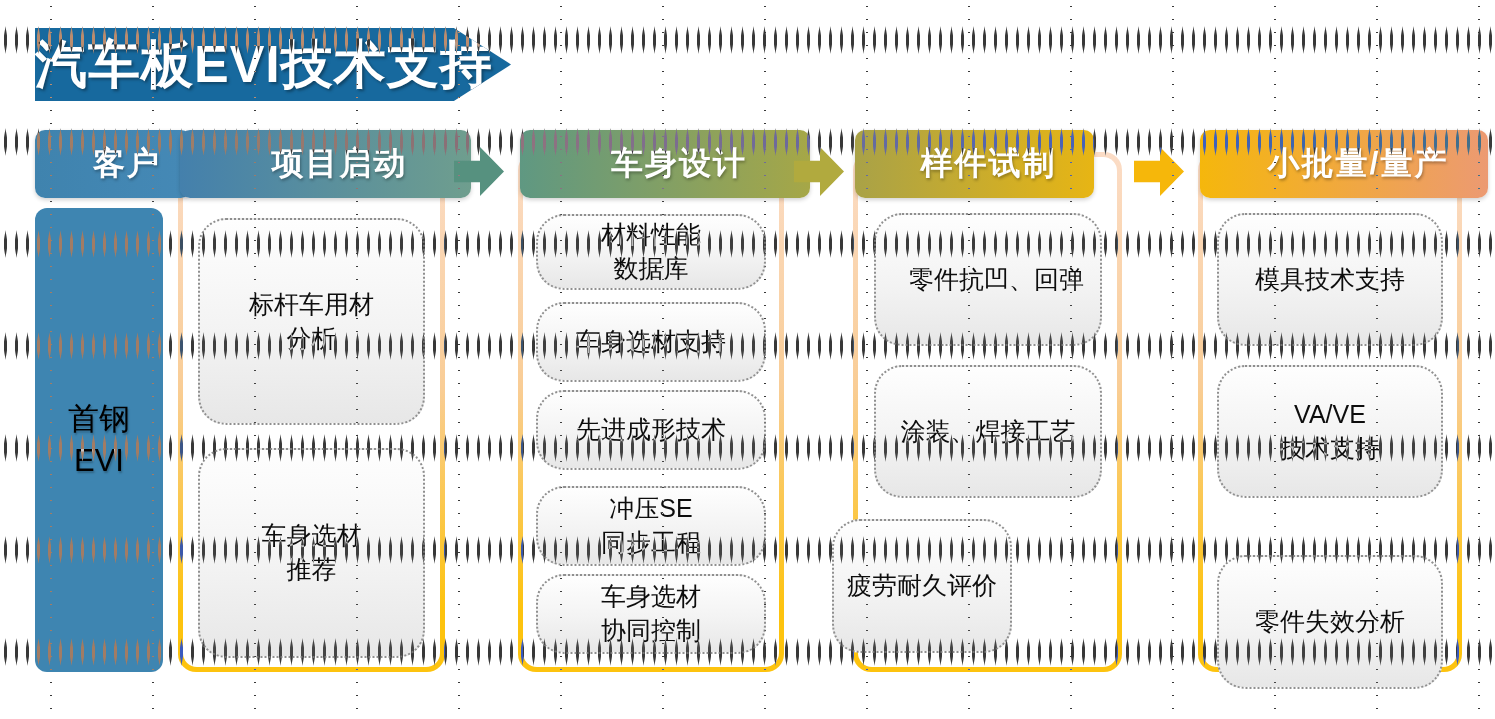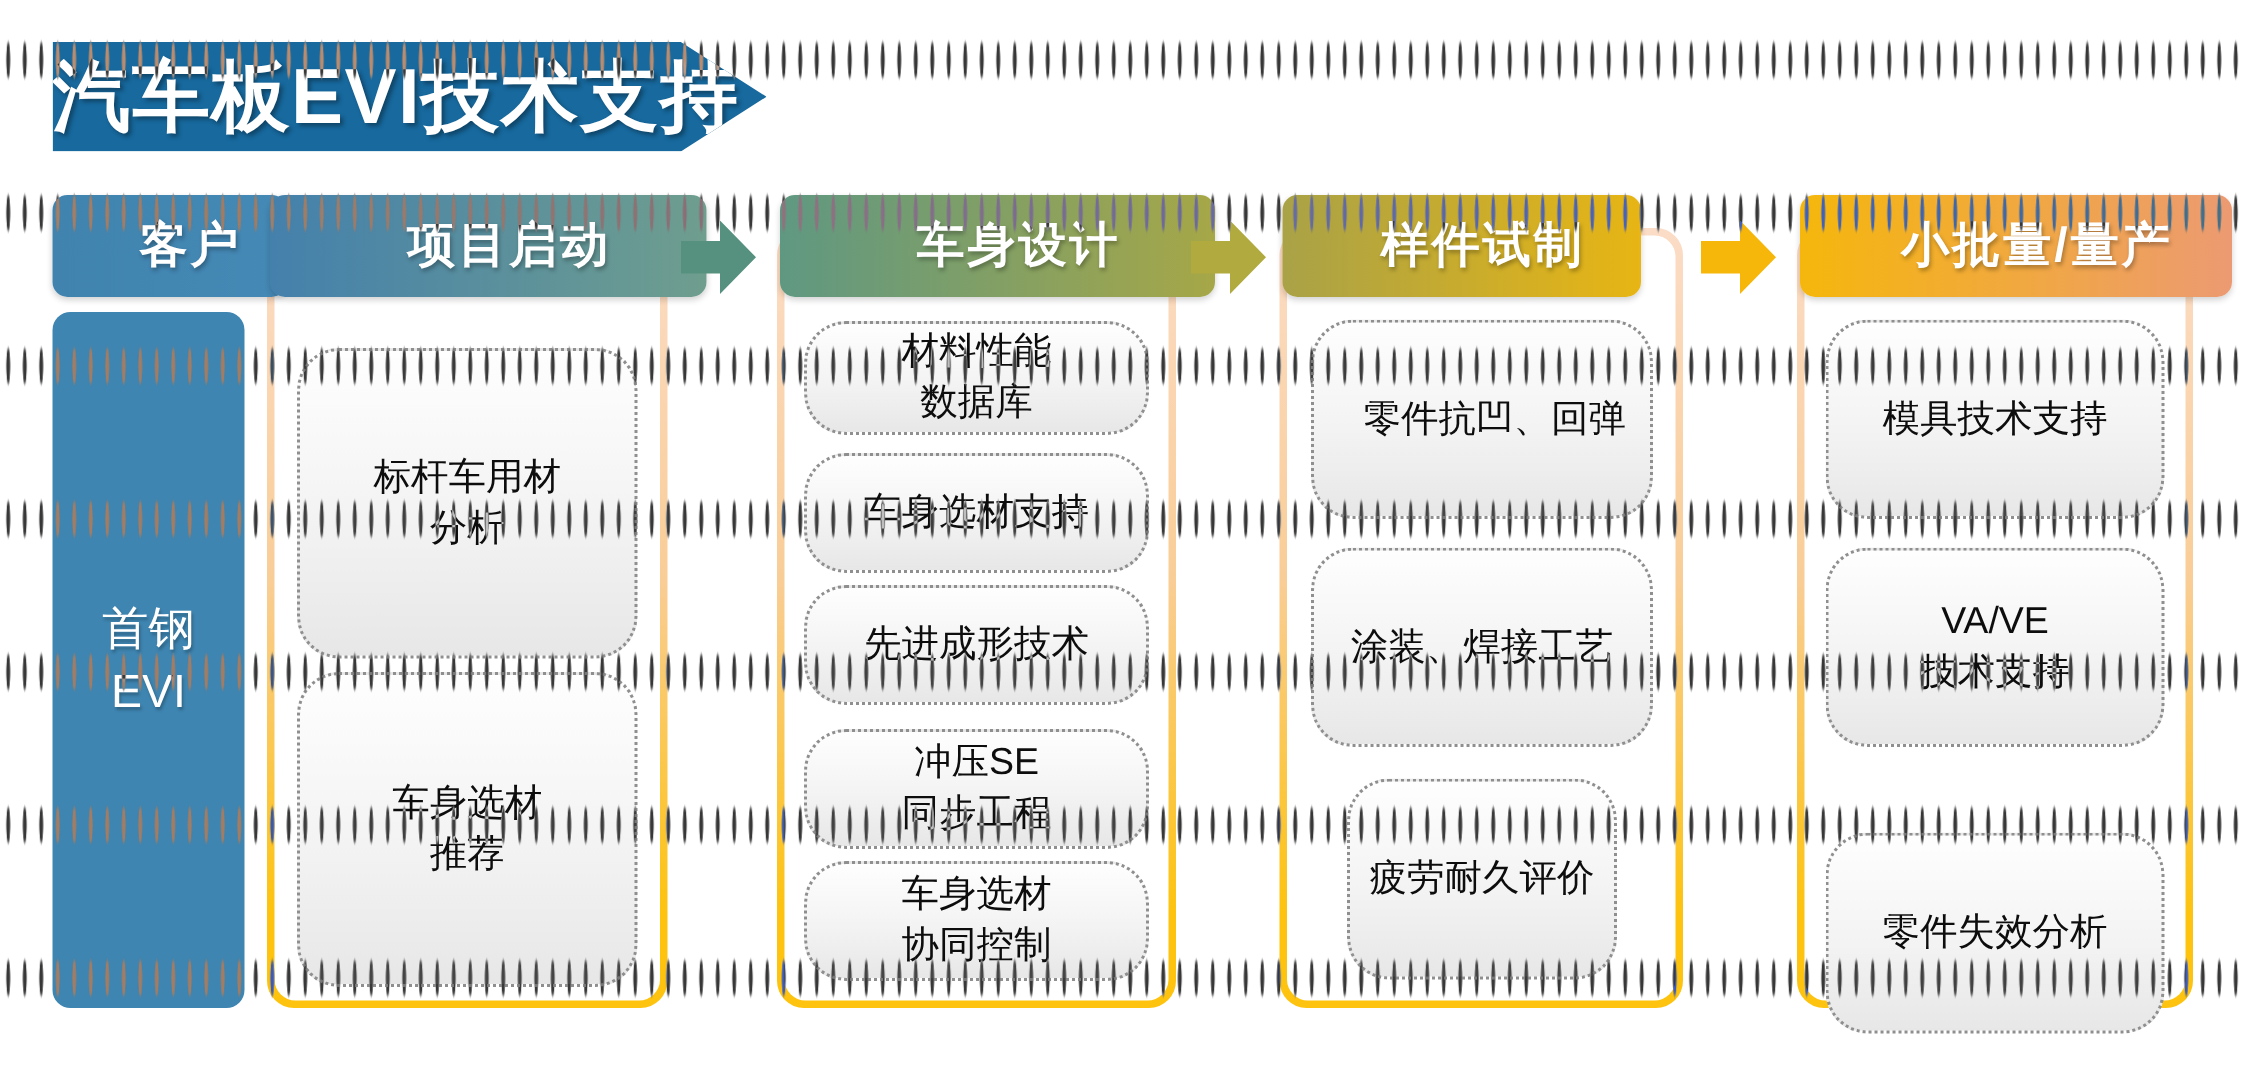--- a/index.html
+++ b/index.html
@@ -40,21 +40,21 @@
   }
   .hdr-customer{left:35px;width:128px;background:linear-gradient(90deg,#3f83ae,#4589b6);}
   .hdr-s0{left:180px;width:263px;background:linear-gradient(90deg,#4480ac,#6f9e8e);}
   .hdr-s1{left:520px;width:262px;background:linear-gradient(90deg,#5f9882,#a6a747);}
   .hdr-s2{left:855px;width:211px;background:linear-gradient(90deg,#a9a247,#e7b514);}
   .hdr-s3{left:1200px;width:260px;background:linear-gradient(90deg,#f5b70c,#ec9a72);}
   .customer-body{
     position:absolute;left:35px;top:208px;width:128px;height:464px;
     background:#3e85b1;border-radius:12px;z-index:4;
     display:flex;align-items:center;justify-content:center;text-align:center;
-    color:#ffffff;font-size:31px;line-height:1.35;white-space:pre-line;
+    color:#000000;font-size:31px;line-height:1.35;white-space:pre-line;
     text-shadow:1px 2px 2px rgba(0,0,0,.25);
   }
   .container{
     position:absolute;top:152px;height:520px;z-index:2;
     background:linear-gradient(180deg,#fbdcc6 0%,#f9cd96 45%,#fdc30e 88%);
     border-radius:18px;padding:5px;box-sizing:border-box;
   }
   .container-inner{
     width:100%;height:100%;background:#ffffff;border-radius:14px;
   }
@@ -103,36 +103,36 @@
 
 <div class="hdr hdr-s0">项目启动</div>
 <div class="hdr hdr-s1">车身设计</div>
 <div class="hdr hdr-s2">样件试制</div>
 <div class="hdr hdr-s3">小批量/量产</div>
 
 <div class="arrow arrow-0"></div>
 <div class="arrow arrow-1"></div>
 <div class="arrow arrow-2"></div>
 
-<div class="item" style="left:198px;top:232px;width:227px;height:207px;">标杆车用材
+<div class="item" style="left:198px;top:218px;width:227px;height:207px;">标杆车用材
 分析</div>
 <div class="item" style="left:198px;top:448px;width:227px;height:210px;">车身选材
 推荐</div>
 
 <div class="item" style="left:536px;top:214px;width:230px;height:76px;">材料性能
 数据库</div>
 <div class="item" style="left:536px;top:302px;width:230px;height:80px;">车身选材支持</div>
 <div class="item" style="left:536px;top:390px;width:230px;height:80px;">先进成形技术</div>
 <div class="item" style="left:536px;top:486px;width:230px;height:80px;">冲压SE
 同步工程</div>
 <div class="item" style="left:536px;top:574px;width:230px;height:80px;">车身选材
 协同控制</div>
 
 <div class="item" style="left:874px;top:213px;width:228px;height:133px;padding-left:17px;">零件抗凹、回弹</div>
 <div class="item" style="left:874px;top:365px;width:228px;height:133px;">涂装、焊接工艺</div>
-<div class="item" style="left:898px;top:519px;width:180px;height:134px;">疲劳耐久评价</div>
+<div class="item" style="left:832px;top:519px;width:180px;height:134px;">疲劳耐久评价</div>
 
 <div class="item" style="left:1217px;top:213px;width:226px;height:133px;">模具技术支持</div>
 <div class="item" style="left:1217px;top:365px;width:226px;height:133px;">VA/VE
 技术支持</div>
 <div class="item" style="left:1217px;top:519px;width:226px;height:134px;margin-top:36px;">零件失效分析</div>
 
 <div class="grid-overlay"></div>
 
 </body></html>

